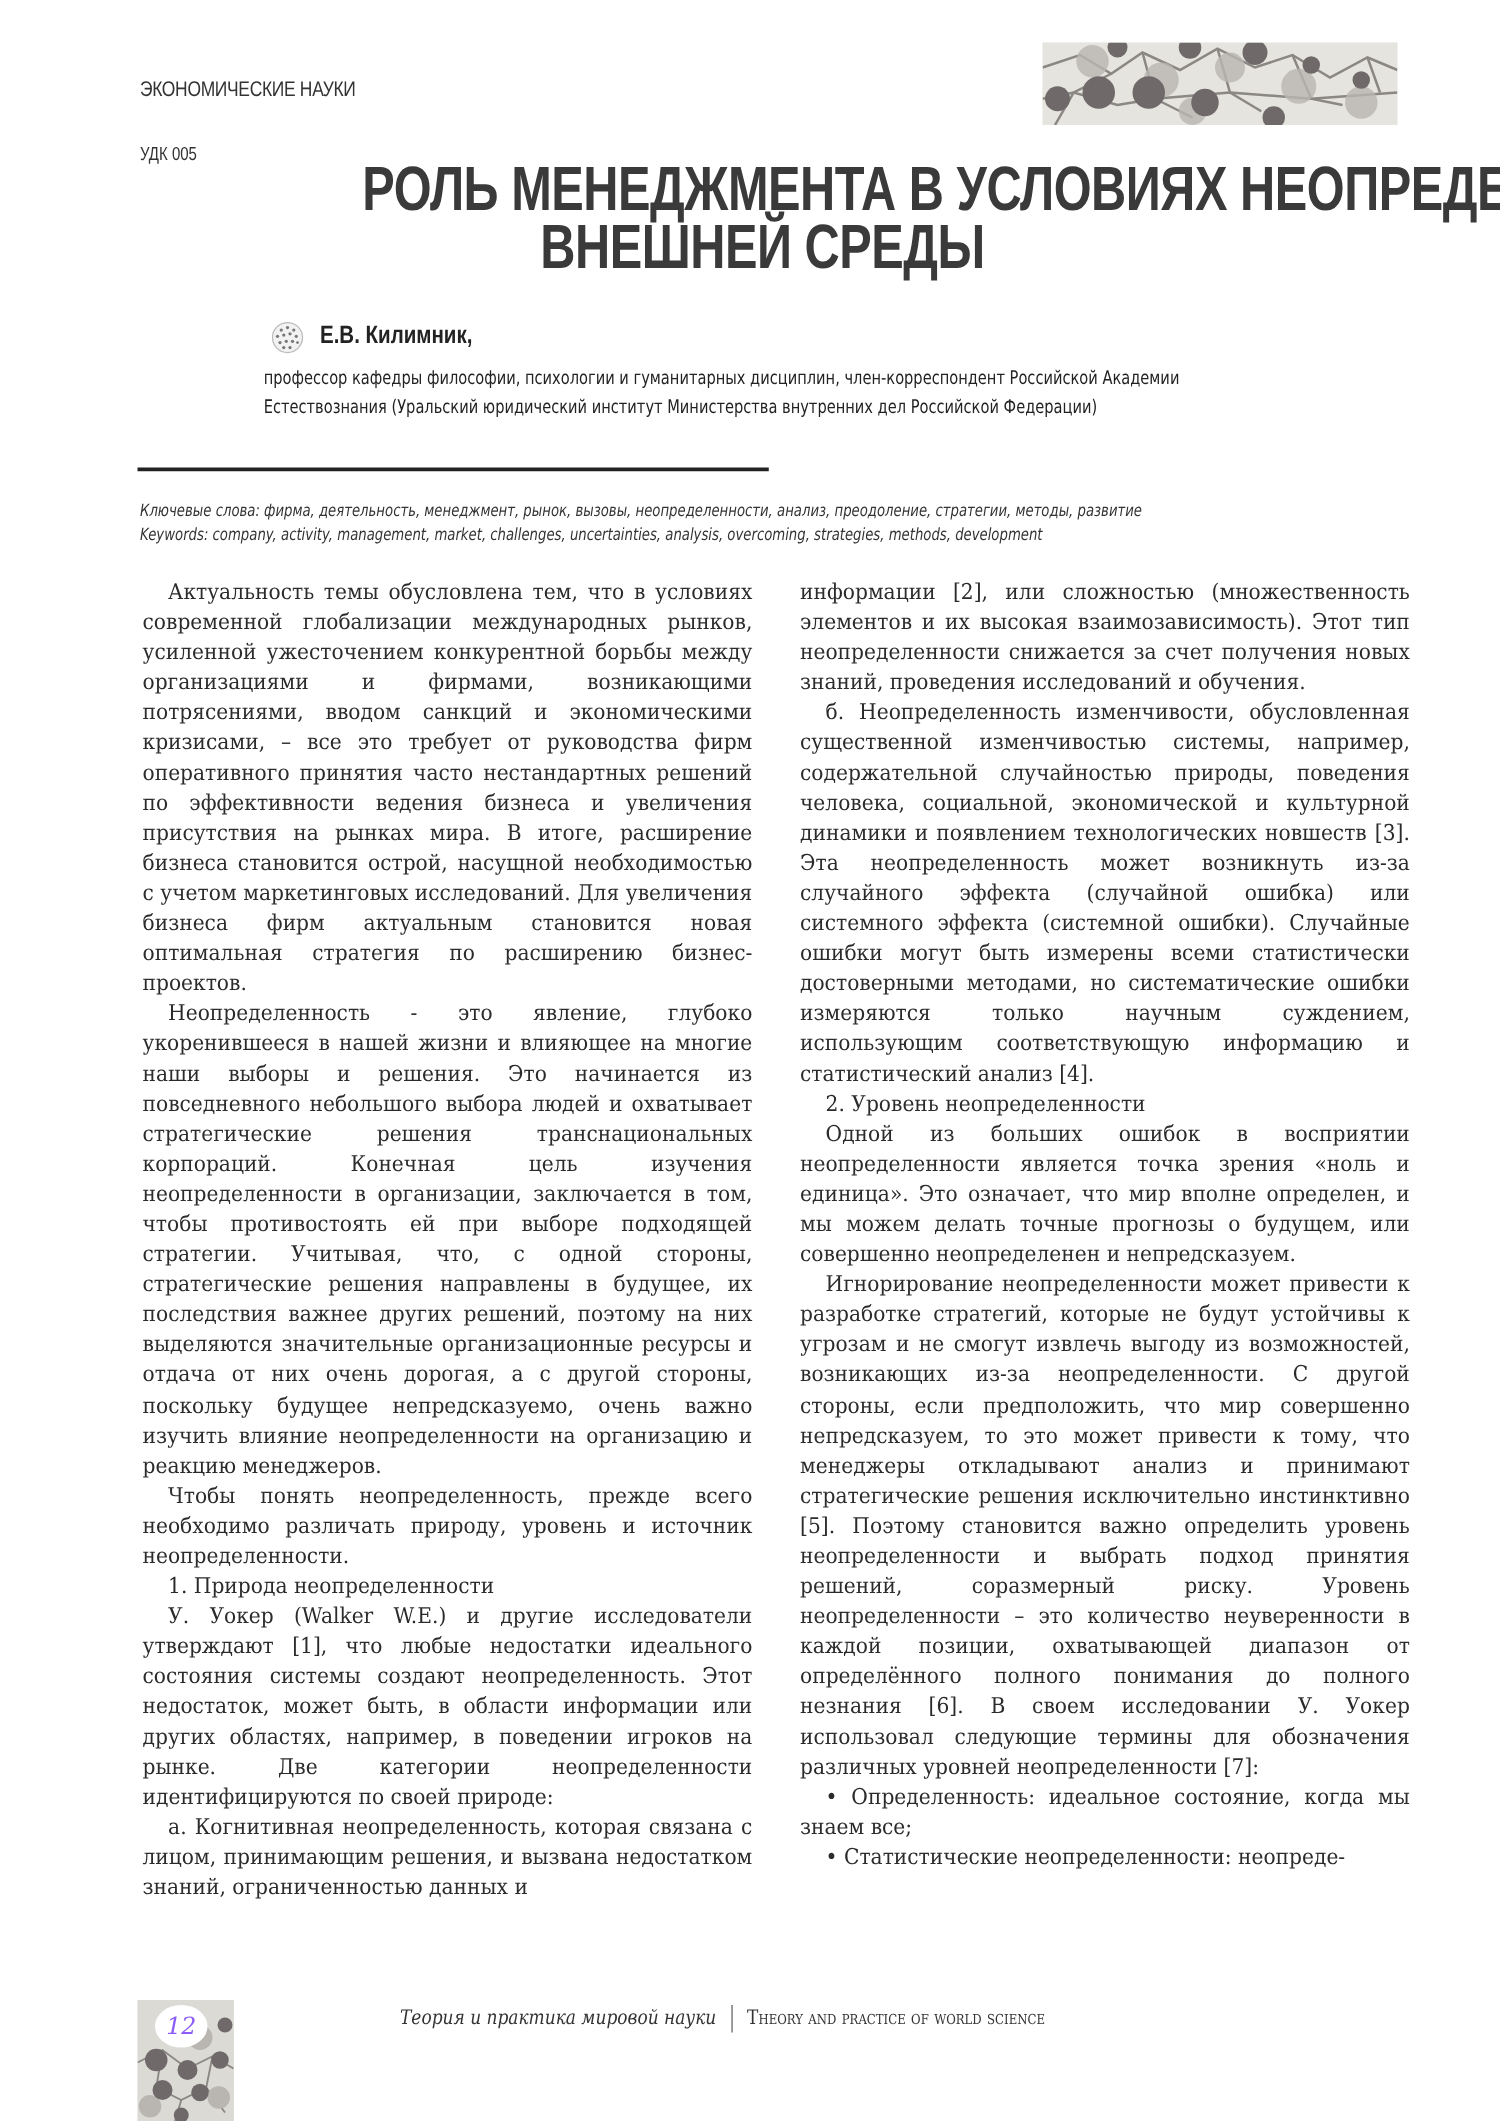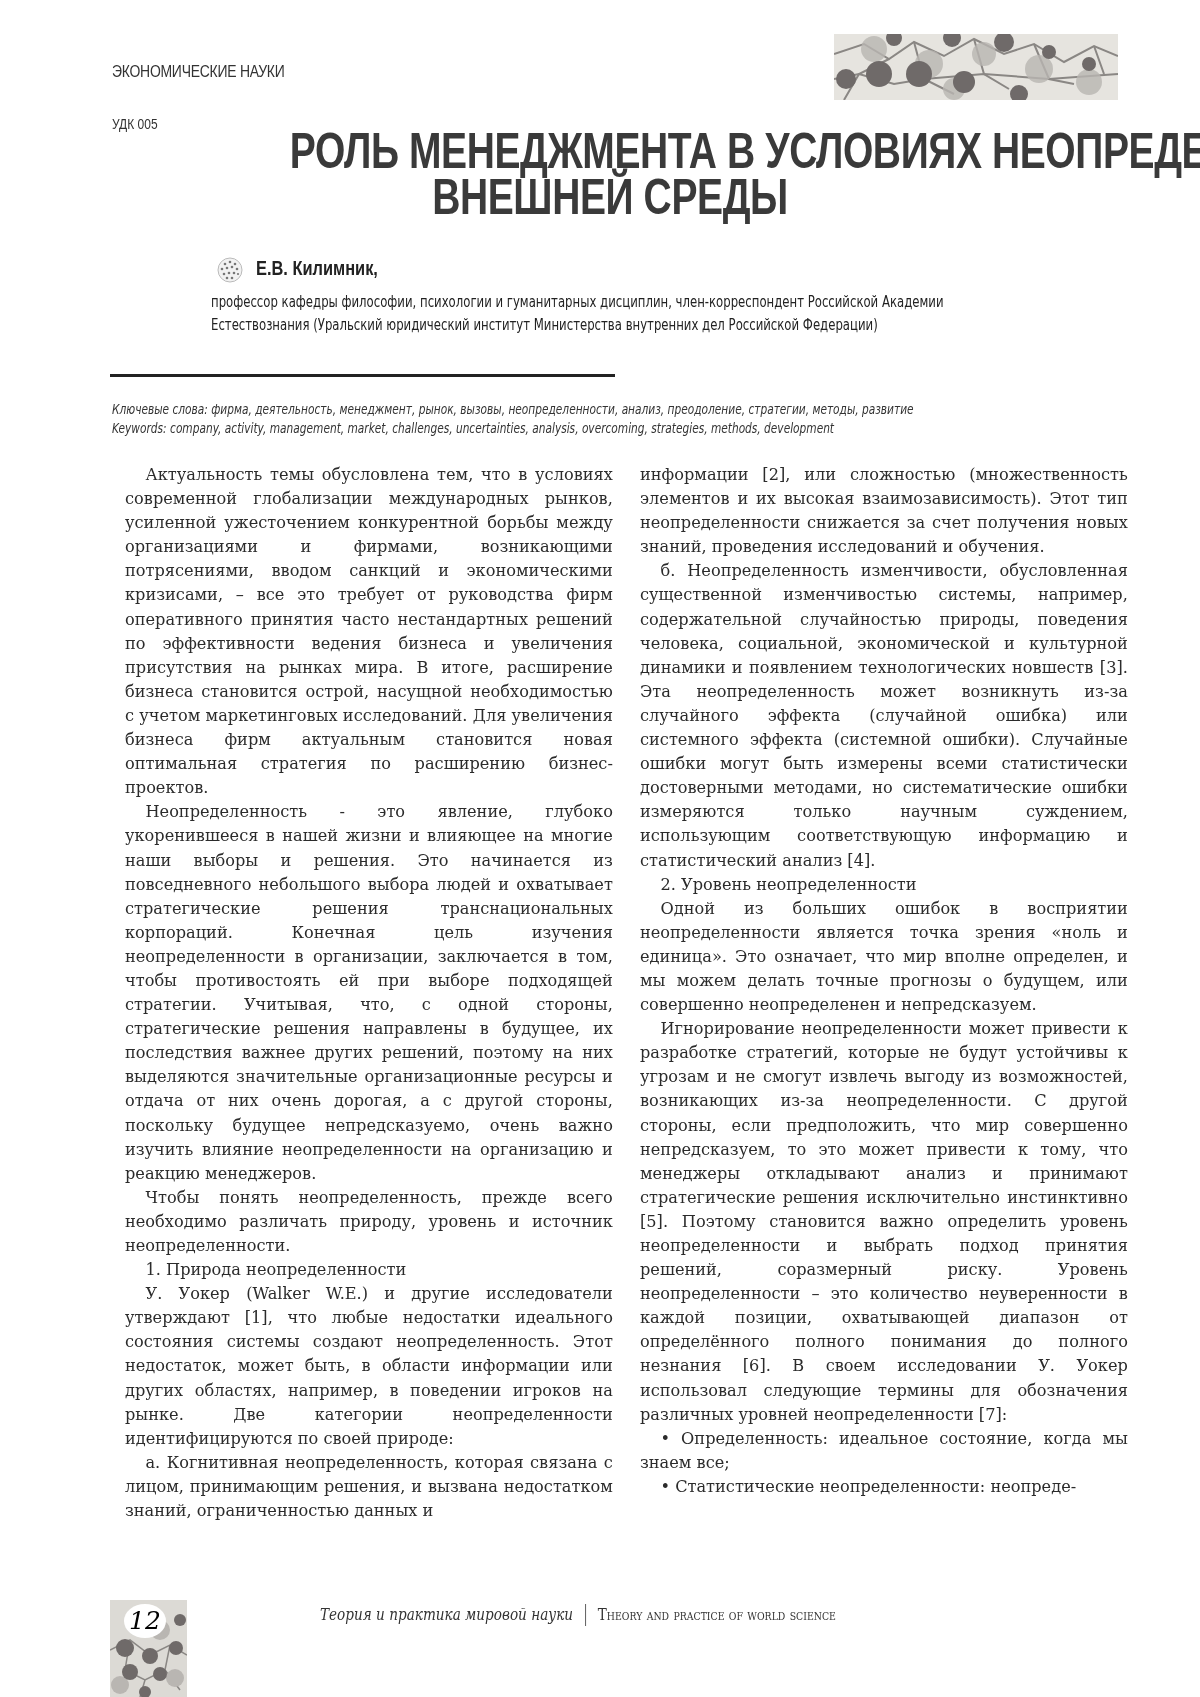--- a/index.html
+++ b/index.html
@@ -17,26 +17,26 @@
     .author-name { left: 256px; top: 257px; font-family: "Liberation Sans", sans-serif; font-weight: bold; font-size: 20px; color: #222; transform: scaleX(0.82); transform-origin: left; white-space: nowrap; }
     .affil { left: 211px; top: 291px; width: 1100px; font-family: "DejaVu Sans", sans-serif; font-size: 15px; line-height: 23px; color: #222; transform: scaleX(0.78); transform-origin: left; }
 
     .rule { left: 110px; top: 374px; width: 505px; height: 3px; background: #222; }
 
     .keywords { left: 112px; top: 400px; width: 1200px; font-family: "DejaVu Sans", sans-serif; font-style: italic; font-size: 13.5px; line-height: 19px; color: #333; transform: scaleX(0.785); transform-origin: left; white-space: nowrap; }
 
     .col { top: 462px; width: 488px; font-family: "DejaVu Serif", serif; font-size: 17.4px; line-height: 24.1px; color: #2b2b2b; text-align: justify; hyphens: manual; }
     .col p { margin: 0; text-indent: 22px; }
     .col p.noindent { text-indent: 0; }
-    .col-left { left: 114px; margin-left: 11px; }
+    .col-left { left: 114px; }
     .col-right { left: 640px; }
     .col .txt { display: block; transform: scaleX(0.93); transform-origin: left; width: 107.5%; }
 
     .footer-art { left: 110px; top: 1600px; width: 77px; height: 97px; overflow: hidden; background: #d9d7d2; }
-    .page-num { left: 124px; top: 1604px; width: 42px; height: 34px; border-radius: 50%; background: #fff; text-align: center; font-family: "DejaVu Serif", serif; font-style: italic; font-size: 25px; line-height: 34px; color: #000000; }
+    .page-num { left: 124px; top: 1604px; width: 42px; height: 34px; border-radius: 50%; background: #fff; text-align: center; font-family: "DejaVu Serif", serif; font-style: italic; font-size: 19px; line-height: 34px; color: #8b5cf6; }
     .journal { left: 320px; top: 1604px; font-family: "DejaVu Serif", serif; font-size: 16px; color: #333; white-space: nowrap; transform: scaleX(0.85); transform-origin: left; }
     .journal .ru { font-style: italic; }
     .journal .sep { display: inline-block; width: 1px; height: 22px; background: #444; vertical-align: middle; margin: 0 14px; }
     .journal .en { font-variant: small-caps; }
   </style>
 </head>
 <body>
 
 <div class="abs section-label">ЭКОНОМИЧЕСКИЕ НАУКИ</div>
 

